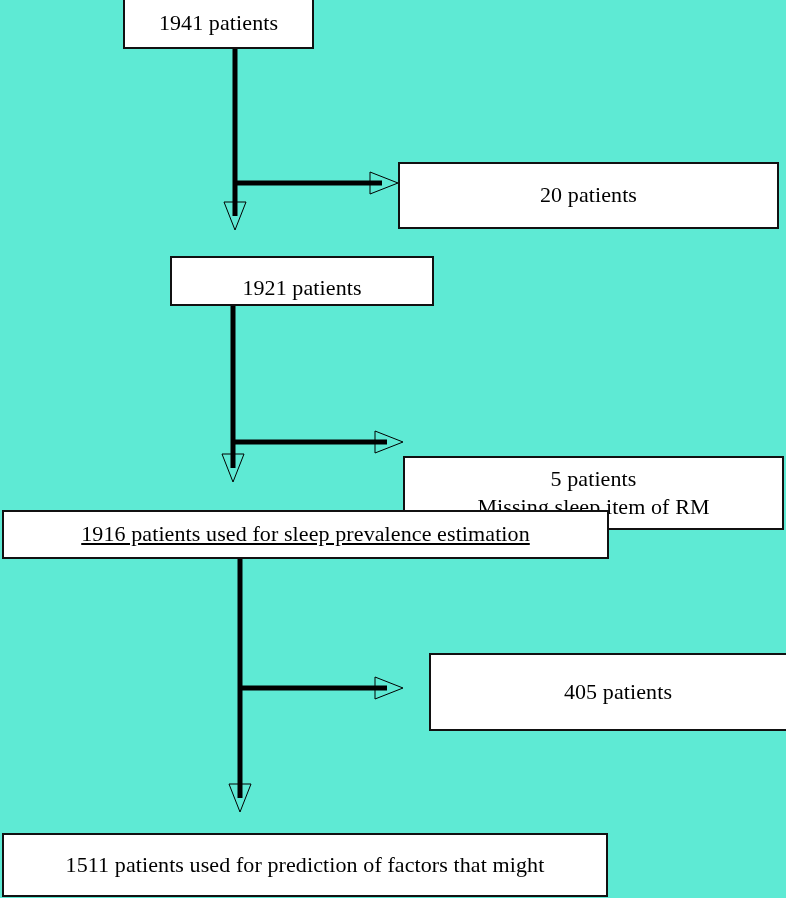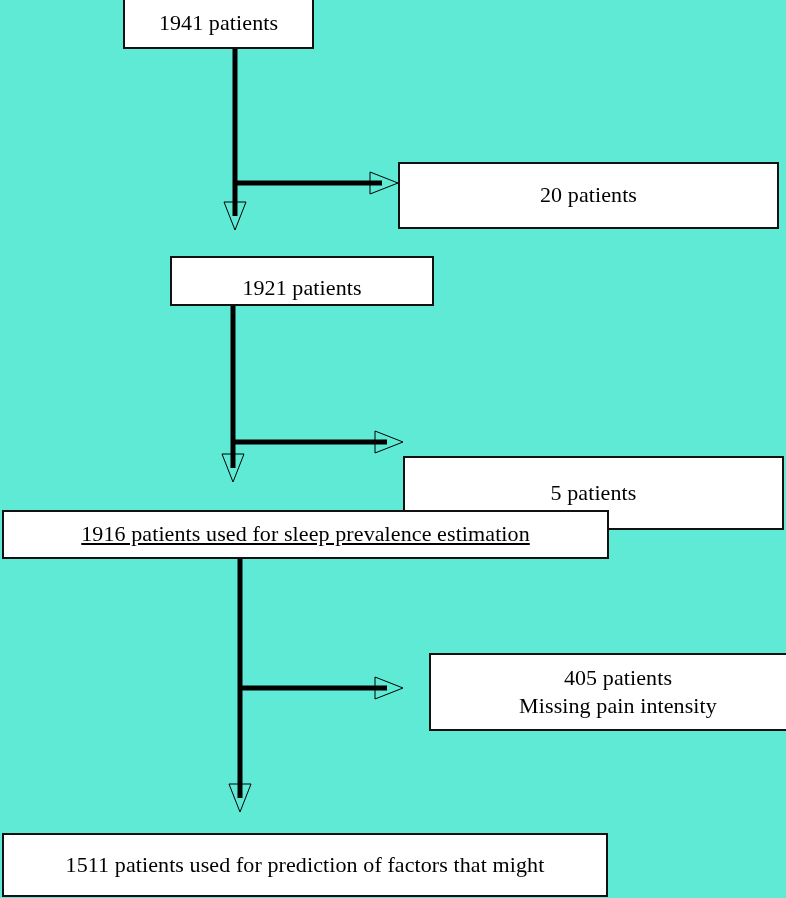--- a/index.html
+++ b/index.html
@@ -104,28 +104,28 @@
   <div class="node" id="node-excl-1">
     <span class="line">20 patients</span>
   </div>
 
   <div class="node" id="node-stage2">
     <span class="line">1921 patients</span>
   </div>
 
   <div class="node" id="node-excl-2">
     <span class="line">5 patients</span>
+    <span class="line">Missing sleep item of RM</span>
   </div>
 
   <div class="node" id="node-stage3">
     <span class="line">1916 patients used for sleep prevalence estimation</span>
   </div>
 
   <div class="node" id="node-excl-3">
     <span class="line">405 patients</span>
-    <span class="line">Missing pain intensity</span>
   </div>
 
   <div class="node" id="node-final">
     <span class="line">1511 patients used for prediction of factors that might</span>
   </div>
 
 </div>
 
 </body></html>

